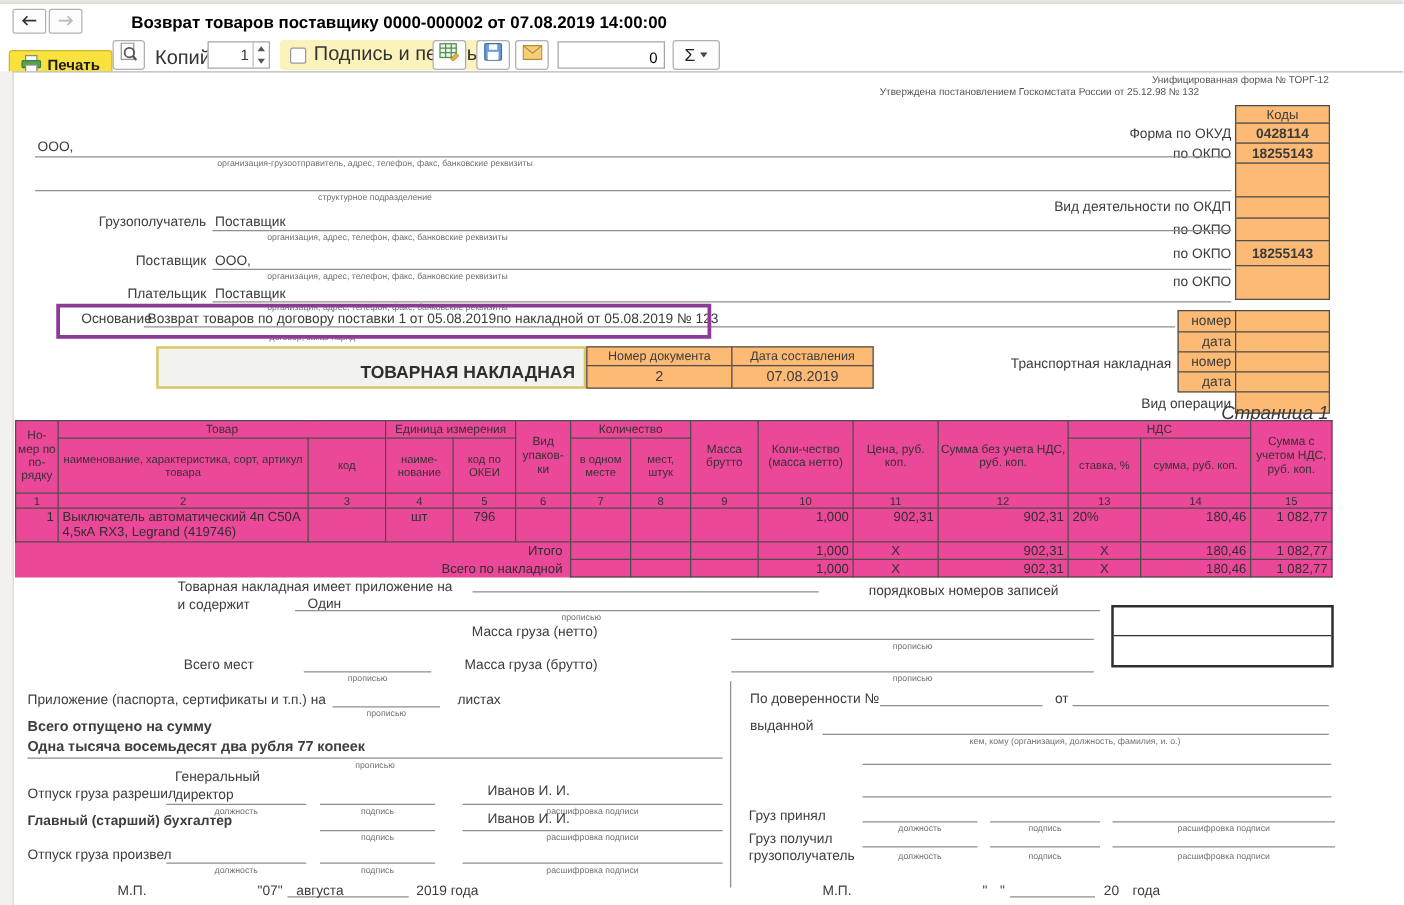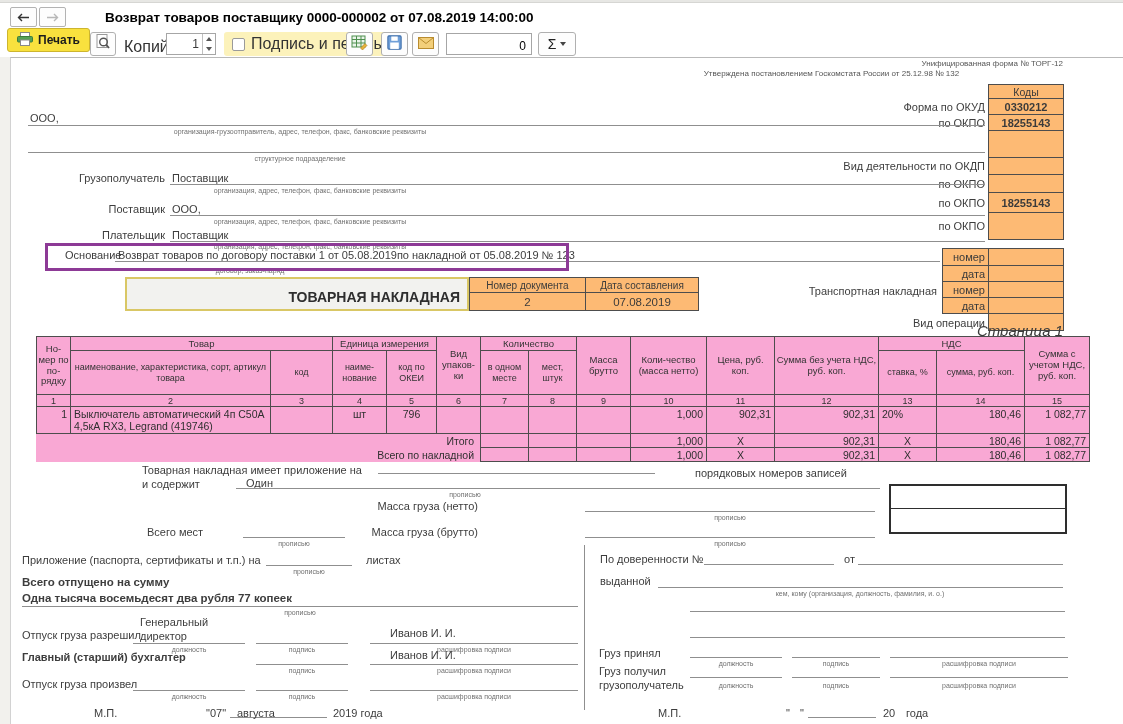--- a/index.html
+++ b/index.html
@@ -30,21 +30,21 @@
 .b { font-weight:bold; }
 .cap { position:absolute; font-size:7px; color:#707070; text-align:center; white-space:nowrap; }
 .ul { position:absolute; border-bottom:1px solid #8f8f8f; height:0; }
 .vl { position:absolute; border-left:1px solid #8f8f8f; width:0; }
 .cell { position:absolute; border:1px solid #4d4d4d; background:#fdba74; font-size:11px; display:flex; align-items:center; justify-content:center; }
 .cell.rt { justify-content:flex-end; padding-right:3px; }
 .purple { position:absolute; border:3px solid #8d3a96; background:transparent; z-index:6; }
 .titlebox { position:absolute; border:2px solid #d9c765; background:#f2f2ef; display:flex; align-items:flex-end; justify-content:flex-end; padding:0 7px 4px 0; font-size:14px; font-weight:bold; color:#2e2e2e; }
 .pg { position:absolute; font-size:15px; font-style:italic; text-align:right; }
 
-table.main { position:absolute; left:12px; top:336px; border-collapse:collapse; table-layout:fixed; background:#f9a8d4;margin-left:24px; }
+table.main { position:absolute; left:12px; top:336px; border-collapse:collapse; table-layout:fixed; background:#ec4899; }
 table.main td { border:1px solid #4d4d4d; overflow:hidden; }
 tr.gh td { font-size:9.5px; text-align:center; height:14px; padding:0 1px; color:#333; }
 td.sh, tr.shr td { font-size:9px; text-align:center; vertical-align:middle; line-height:1.15; padding:1px 2px; color:#333; }
 tr.shr { height:44px; }
 tr.cn td { font-size:9px; text-align:center; height:12px; padding:0; color:#333; }
 tr.dv td { font-size:10.5px; height:26px; padding:1px 3px; vertical-align:top; color:#2f2f2f; }
 tr.tot td { font-size:10.5px; height:14px; padding:0 3px; color:#2f2f2f; }
 td.num { text-align:right; }
 td.ctr { text-align:center; }
 td.nb { border:none !important; text-align:right; padding-right:6px !important; }
@@ -65,21 +65,21 @@
           <path d="M12 4.5 H1.5 M5 1 L1.5 4.5 L5 8" stroke="#333" stroke-width="1.4" fill="none"></path>
         </svg></span>
   </div>
   <div class="navbtn" style="left:39px;top:7px;">
     <span><svg width="13" height="9" viewBox="0 0 13 9">
           <path d="M1 4.5 H11.5 M8 1 L11.5 4.5 L8 8" stroke="#b8b8b8" stroke-width="1.4" fill="none"></path>
         </svg></span>
   </div>
   <div class="title" style="left:105px;top:10px;">Возврат товаров поставщику 0000-000002 от 07.08.2019 14:00:00</div>
 
-  <div class="printbtn" style="left:7px;top:28px;">
+  <div class="printbtn" style="left:7px;top:40px;">
     <span><svg width="16" height="14" viewBox="0 0 16 14">
           <rect x="3.5" y="0.5" width="9" height="4" fill="#fff" stroke="#8a8a8a"></rect>
           <rect x="0.5" y="4.5" width="15" height="5.5" rx="1" fill="#55a055" stroke="#3c7d3c"></rect>
           <rect x="3.5" y="8" width="9" height="5.5" fill="#fff" stroke="#8a8a8a"></rect>
         </svg></span>
     <span>Печать</span>
   </div>
   <div class="tbtn" style="left:90px;top:32px;width:26px;">
     <span><svg width="14" height="16" viewBox="0 0 14 16">
           <rect x="1" y="0.5" width="10" height="13" fill="#fff" stroke="#999"></rect>
@@ -135,21 +135,21 @@
       </span>
   </div>
 
   <div class="leftstrip"></div>
   <div class="page"></div>
 
   <div class="small8" style="left:700px;top:59px;width:363px;text-align:right;">Унифицированная форма № ТОРГ-12</div>
   <div class="small8" style="left:600px;top:69px;width:463px;text-align:center;">Утверждена постановлением Госкомстата России от 25.12.98 № 132</div>
 
   <div class="cell" style="left:988px;top:84px;width:76px;height:15px;font-size:10.5px;">Коды</div>
-  <div class="cell b" style="left:988px;top:98px;width:76px;height:17px;">0330212</div>
+  <div class="cell b" style="left:988px;top:98px;width:76px;height:17px;">0428114</div>
   <div class="cell b" style="left:988px;top:114px;width:76px;height:17px;">18255143</div>
   <div class="cell" style="left:988px;top:130px;width:76px;height:28px;"></div>
   <div class="cell" style="left:988px;top:157px;width:76px;height:18px;"></div>
   <div class="cell" style="left:988px;top:174px;width:76px;height:19px;"></div>
   <div class="cell b" style="left:988px;top:192px;width:76px;height:21px;">18255143</div>
   <div class="cell" style="left:988px;top:212px;width:76px;height:28px;"></div>
 
   <div class="lblr" style="left:700px;top:101px;width:285px;">Форма по ОКУД</div>
   <div class="lblr" style="left:700px;top:117px;width:285px;">по ОКПО</div>
   <div class="lblr" style="left:700px;top:160px;width:285px;">Вид деятельности по ОКДП</div>

